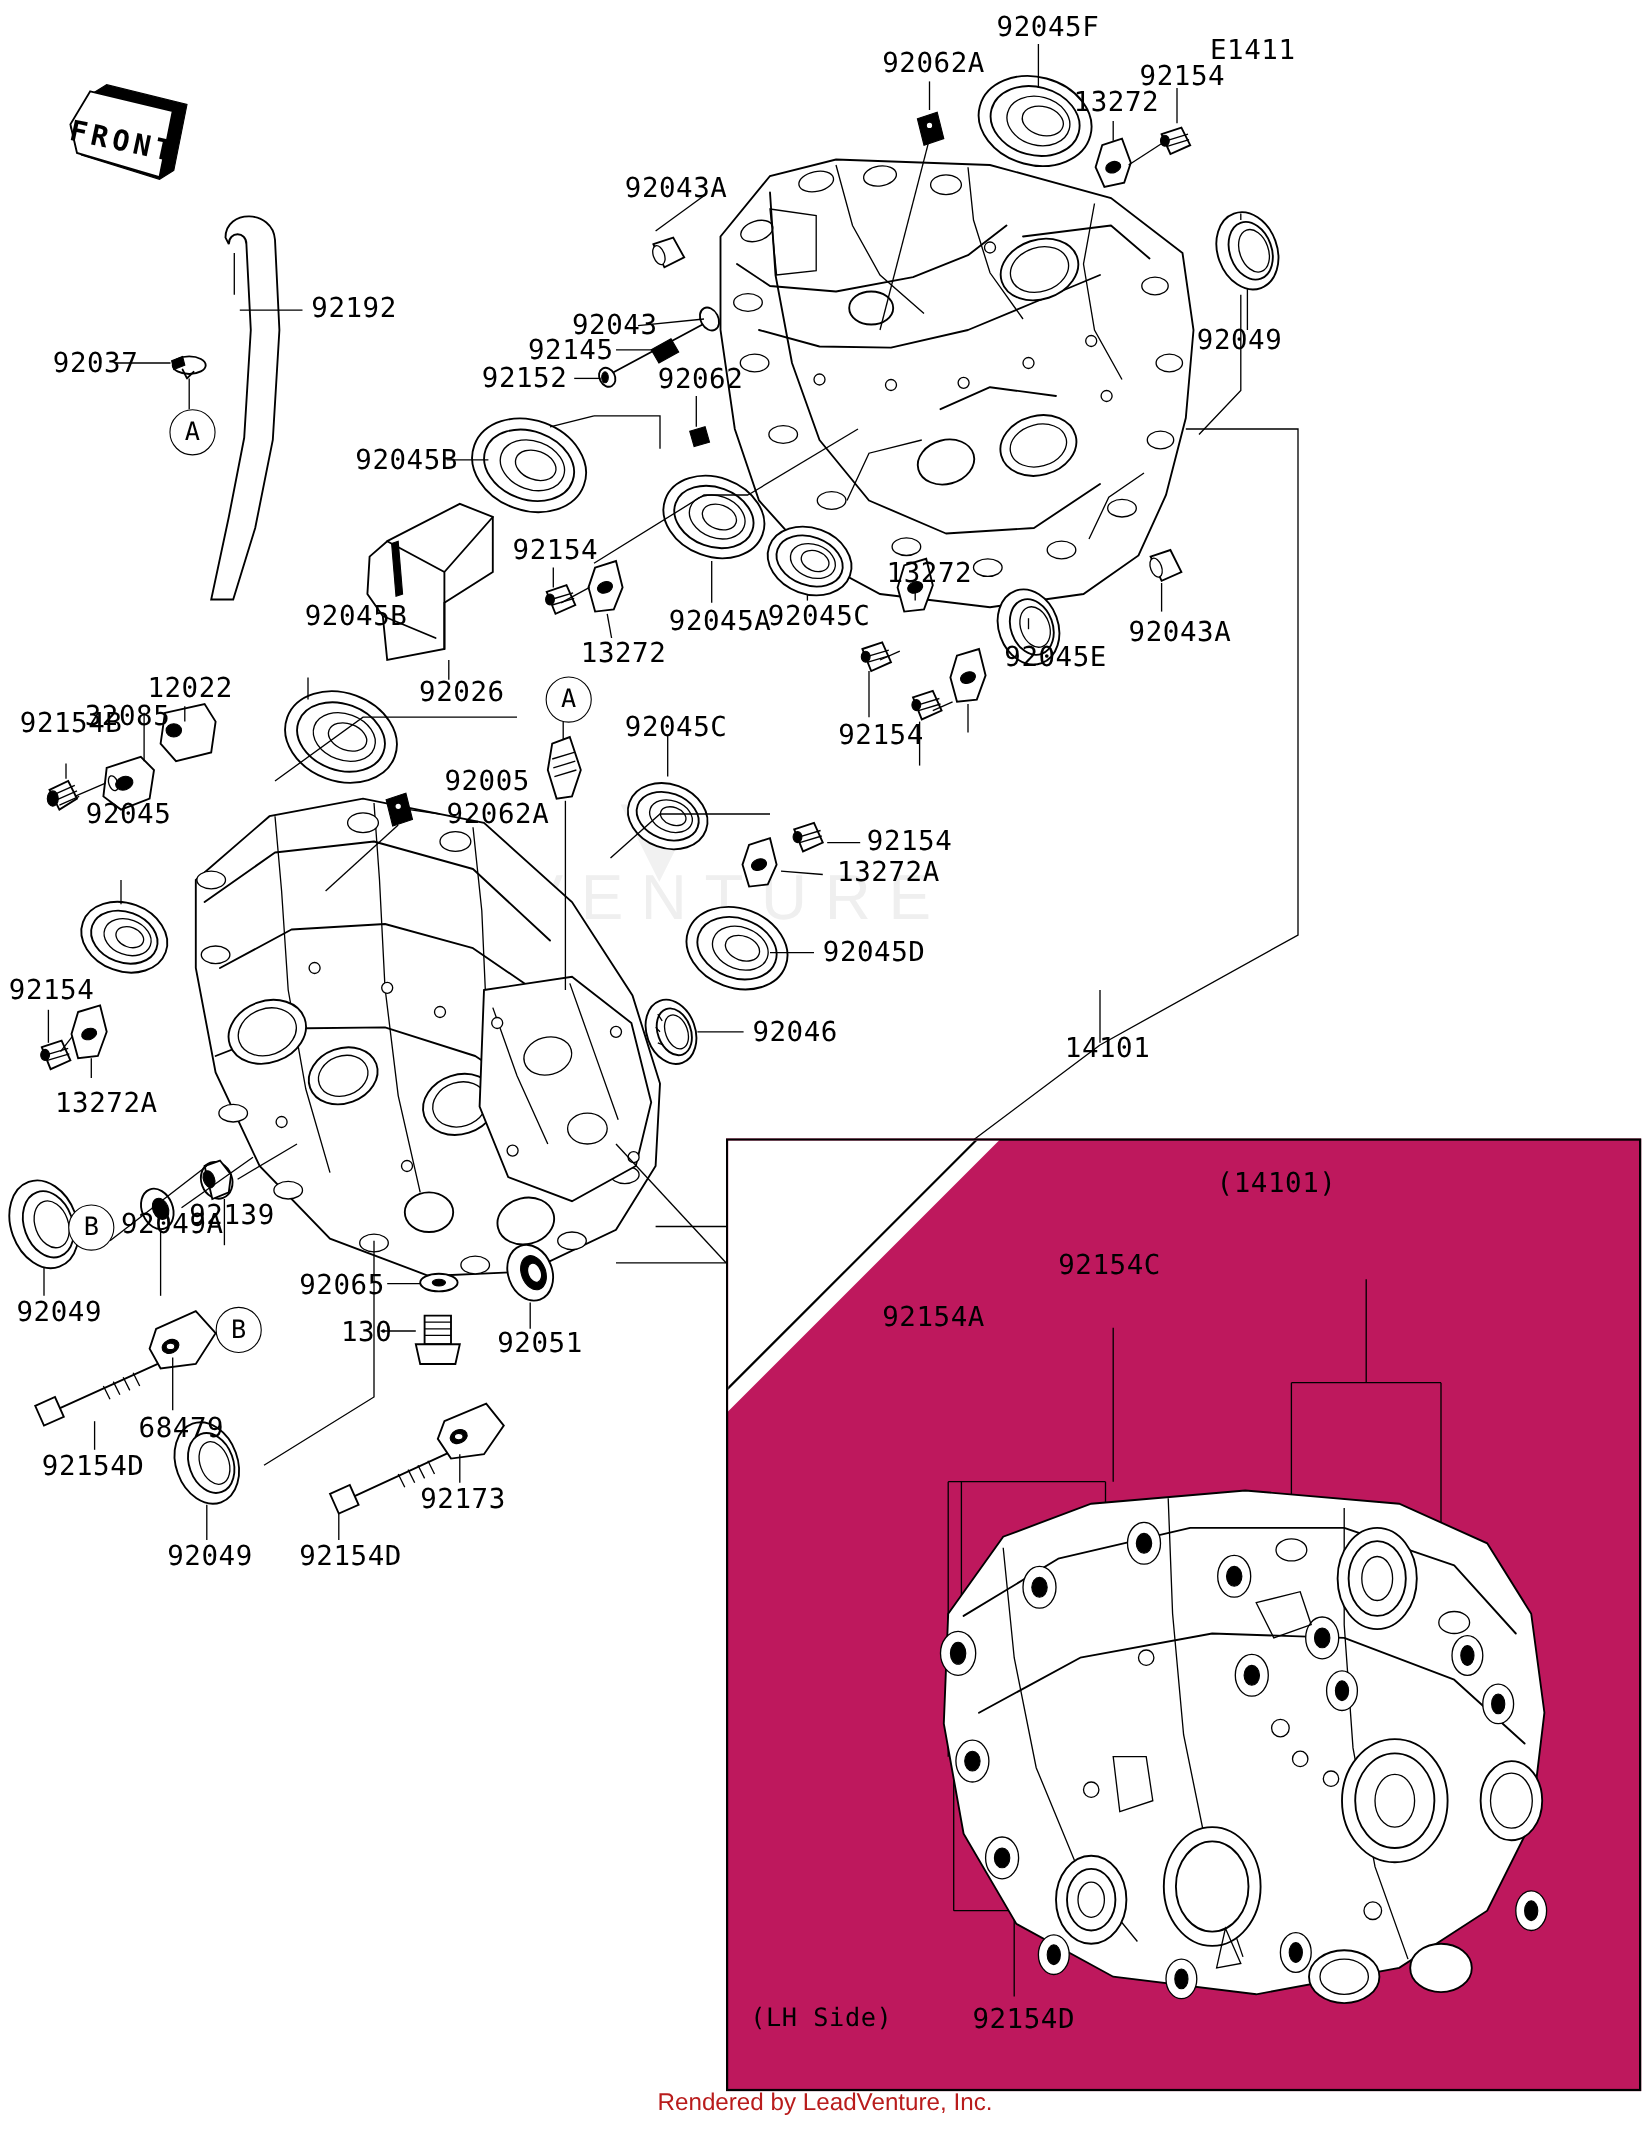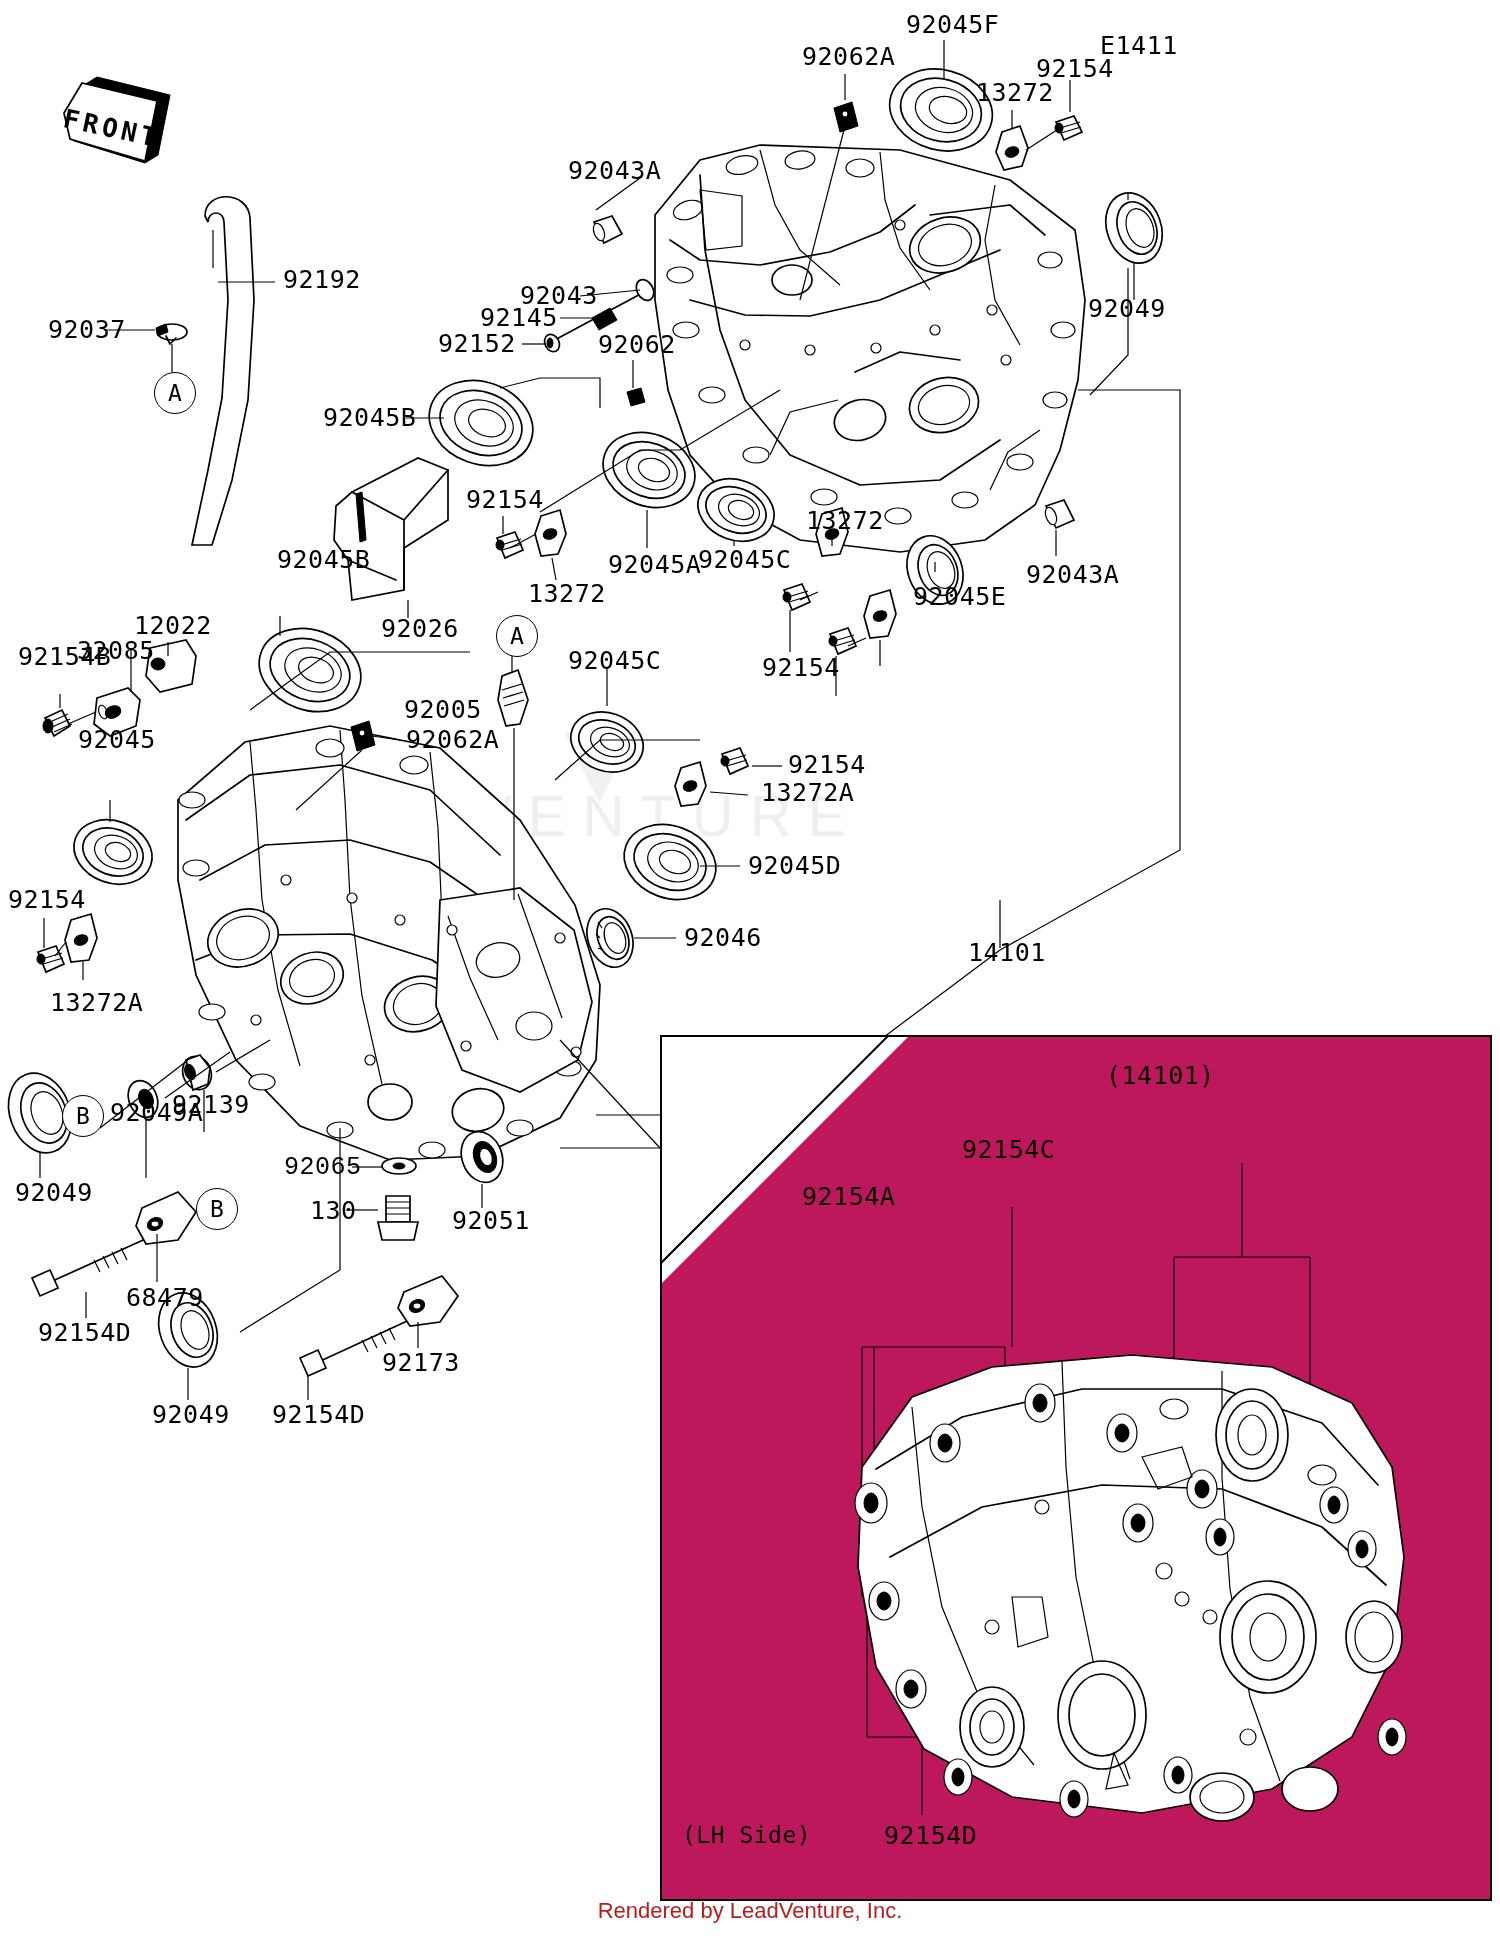--- a/index.html
+++ b/index.html
@@ -646,21 +646,21 @@
   <div class="lbl" style="left:568px;top:648px;">92045C</div>
   <div class="lbl" style="left:788px;top:752px;">92154</div>
   <div class="lbl" style="left:761px;top:780px;">13272A</div>
   <div class="lbl" style="left:748px;top:853px;">92045D</div>
   <div class="lbl" style="left:684px;top:925px;">92046</div>
   <div class="lbl" style="left:968px;top:940px;">14101</div>
 
   <div class="lbl" style="left:15px;top:1180px;">92049</div>
   <div class="lbl" style="left:110px;top:1100px;">92049A</div>
   <div class="lbl" style="left:172px;top:1092px;">92139</div>
-  <div class="lbl" style="left:284px;top:1155px;font-family:Liberation Mono, monospace;">92065</div>
+  <div class="lbl" style="left:272px;top:1155px;">92065</div>
   <div class="lbl" style="left:310px;top:1198px;">130</div>
   <div class="lbl" style="left:452px;top:1208px;">92051</div>
   <div class="lbl" style="left:38px;top:1320px;">92154D</div>
   <div class="lbl" style="left:126px;top:1285px;">68479</div>
   <div class="lbl" style="left:152px;top:1402px;">92049</div>
   <div class="lbl" style="left:272px;top:1402px;">92154D</div>
   <div class="lbl" style="left:382px;top:1350px;">92173</div>
 
   <div class="circ" style="left:154px;top:372px;">A</div>
   <div class="circ" style="left:496px;top:615px;">A</div>

